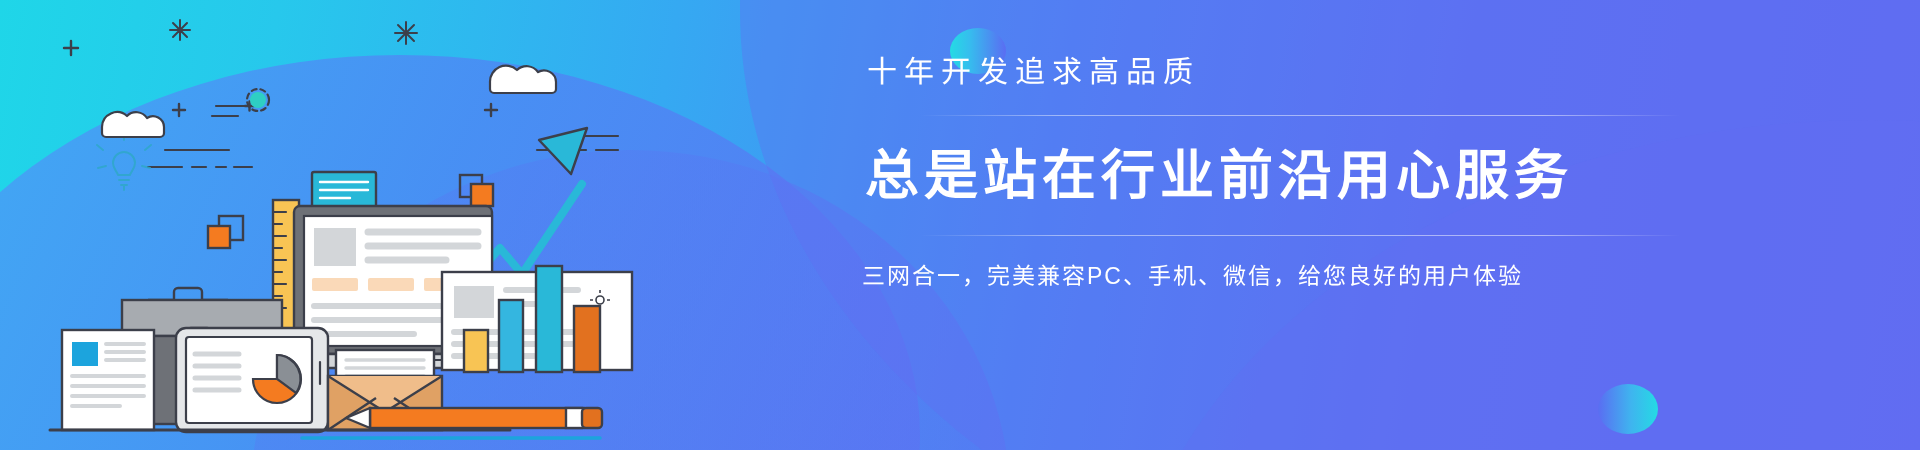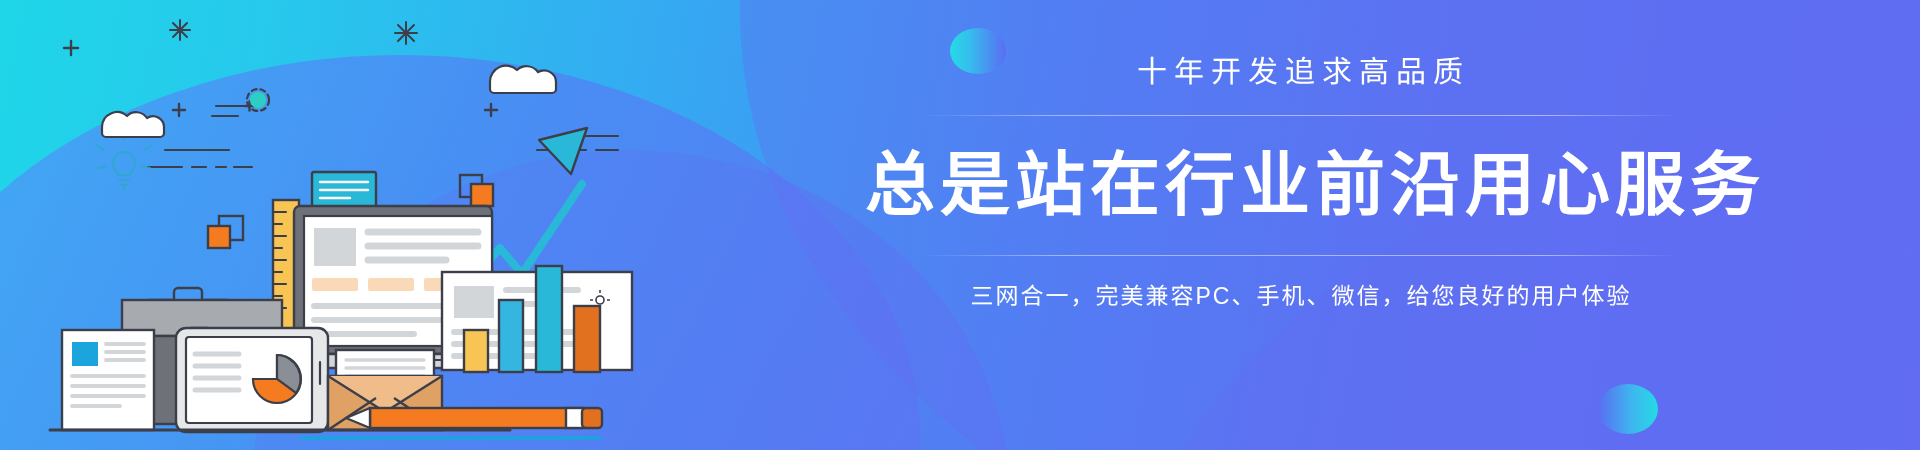--- a/index.html
+++ b/index.html
@@ -44,40 +44,39 @@
   }
   .dot-a{left:950px;top:28px;width:56px;height:46px;}
   .dot-b{left:1598px;top:384px;width:60px;height:50px;
          background:linear-gradient(270deg,#24dbe4 0%,#3fb4ef 45%,#5a6df2 100%);}
 
   
   .copy{
     position:absolute;
     left:860px;top:52px;
     width:880px;
-    text-align:center;
     color:#ffffff;
     z-index:40;
   }
   .tagline{
     font-size:30px;
     letter-spacing:7px;
     font-weight:400;
     line-height:1.35;
     text-indent:7px;
   }
   .rule{
     height:1px;
     width:760px;
     margin:22px auto 0;
     background:linear-gradient(90deg,rgba(255,255,255,0) 0%,rgba(255,255,255,.45) 18%,rgba(255,255,255,.5) 82%,rgba(255,255,255,0) 100%);
   }
   .rule.bottom{margin:26px auto 0;}
   .headline{
-    font-size:70px;
+    font-size:54px;
     font-weight:700;
     letter-spacing:5px;
     line-height:1.25;
     margin-top:26px;
     text-indent:5px;
     white-space:nowrap;
   }
   .subline{
     font-size:23px;
     letter-spacing:2px;

